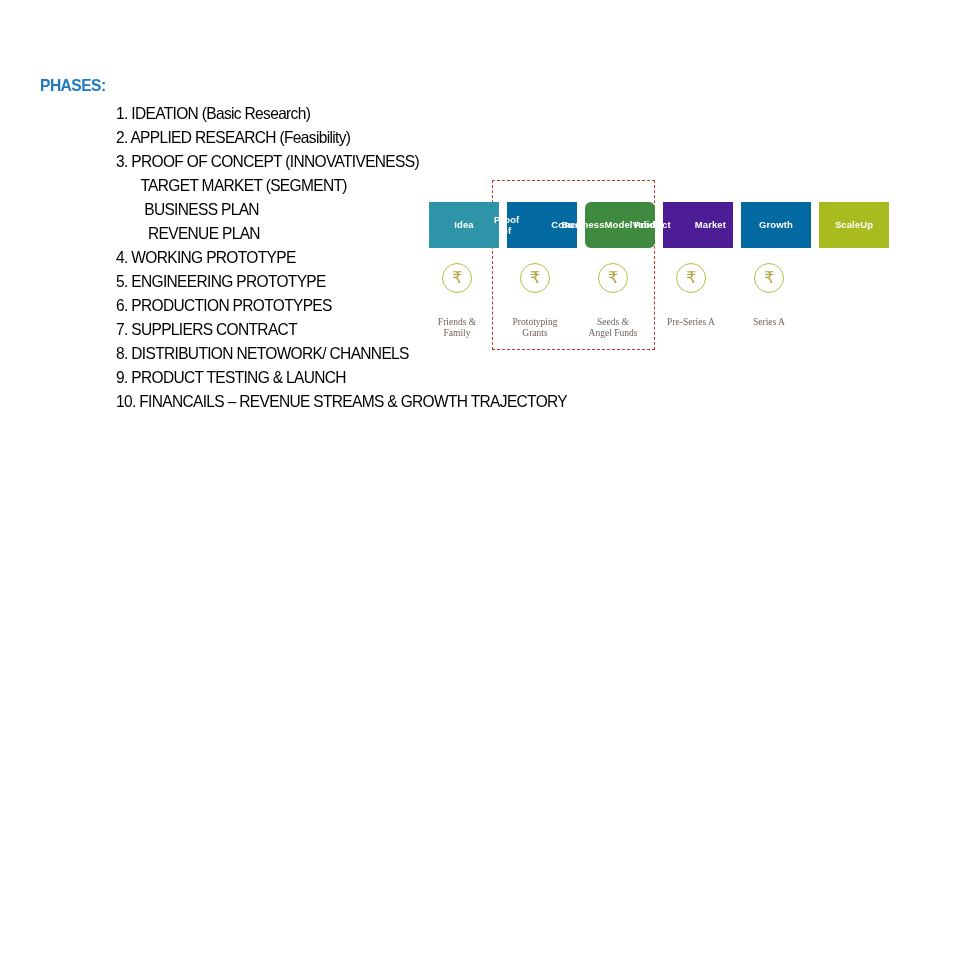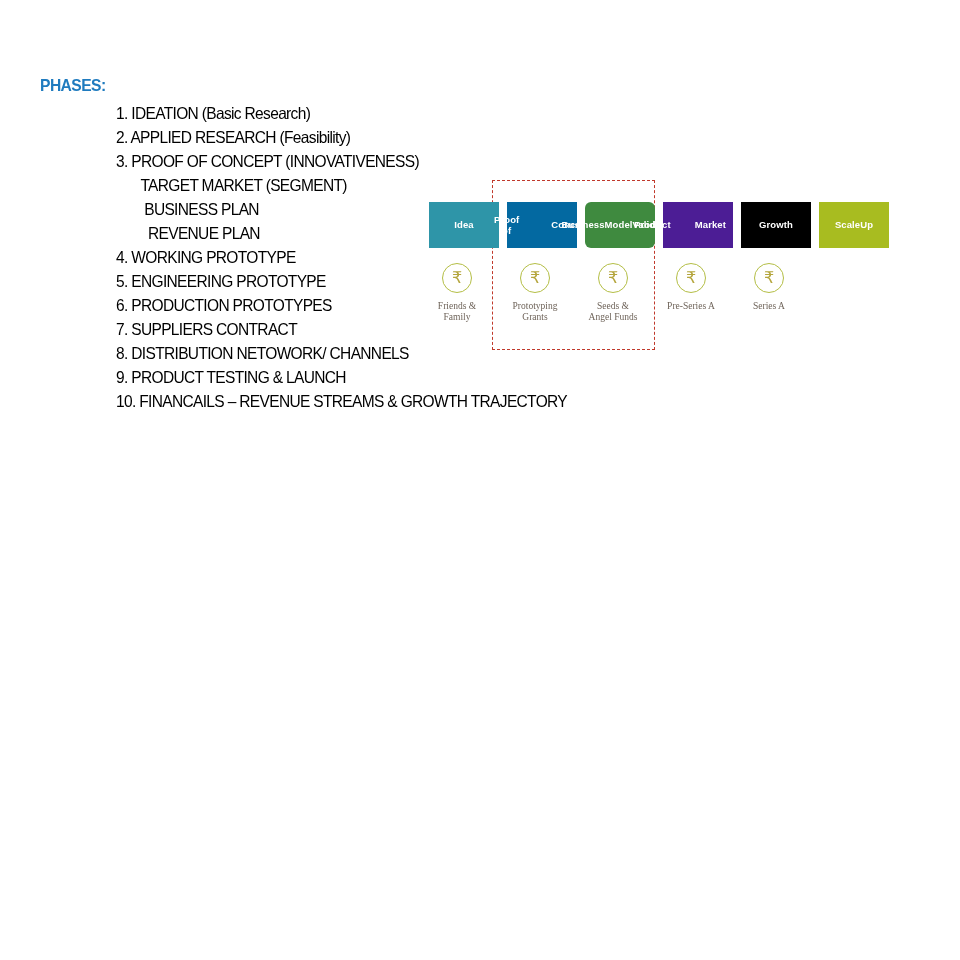--- a/index.html
+++ b/index.html
@@ -109,21 +109,21 @@
     box-sizing: border-box;
   }
   .coin-circle .rupee {
     font-family: "DejaVu Sans", sans-serif;
     font-size: 16px;
     color: #B4A53C;
     line-height: 1;
     margin-top: -1px;
   }
   .funding-label {
-    margin-top: 8px;
+    margin-top: 24px;
     text-align: center;
     font-family: "Liberation Serif", serif;
     font-size: 9.5px;
     line-height: 11px;
     color: #6E6359;
     white-space: pre-line;
   }
 
   
   #highlight-box {
@@ -173,21 +173,21 @@
       <div class="stage-box" style="background: rgb(63, 138, 63); border-radius: 6px;">
         <div>Business</div>
         <div>Model</div>
         <div>Validation</div>
       </div>
       <div class="stage-box" style="background: #4c1d95; gap: 24px;">
         <div>Product</div>
         <div>Market</div>
         <div>Fit</div>
       </div>
-      <div class="stage-box" style="background: #000000;">
+      <div class="stage-box" style="background: #0369a1;">
         <div>Growth</div>
       </div>
       <div class="stage-box" style="background: rgb(168, 188, 32); text-align: center;">
         <div>Scale</div>
         <div>Up</div>
       </div>
     </div>
 
   <div id="funding-row">
       <div class="funding-item">

